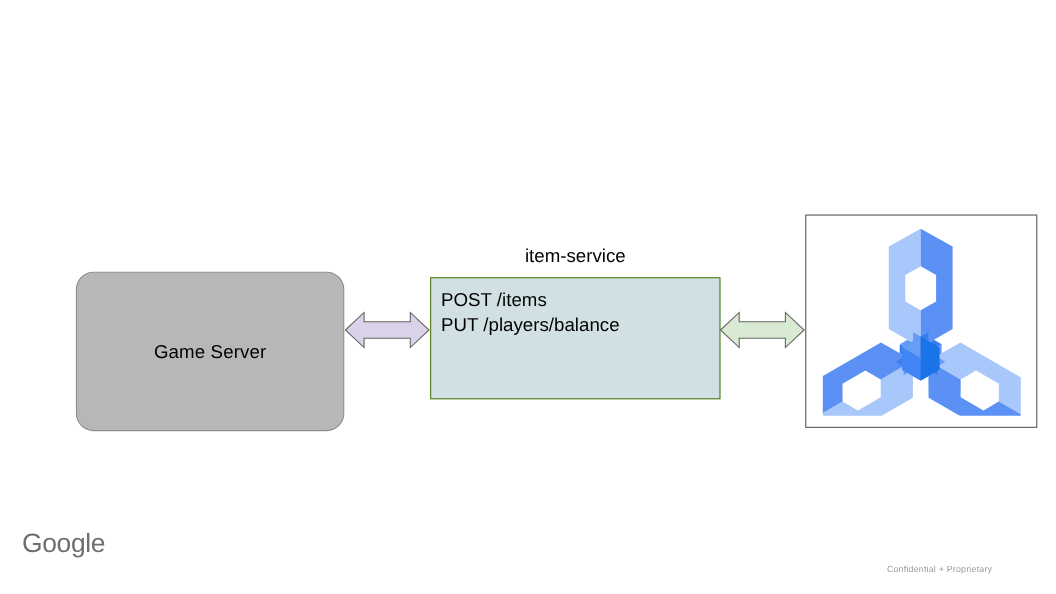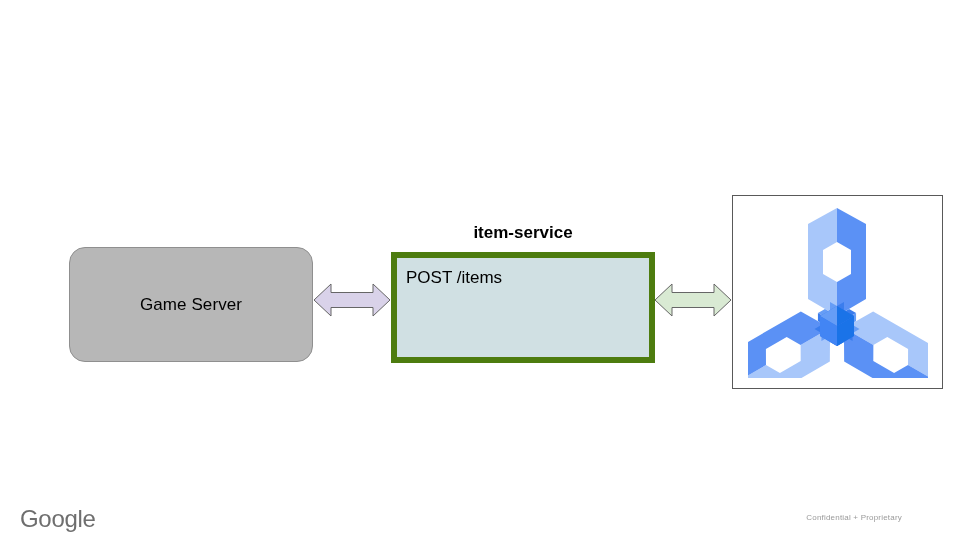--- a/index.html
+++ b/index.html
@@ -23,21 +23,21 @@
     height: 540px;
     background: #ffffff;
   }
 
   
   #game-server-box {
     position: absolute;
     left: 69px;
     top: 247px;
     width: 244px;
-    height: 115px;
+    height: 145px;
     background: #b7b7b7;
     border: 1px solid #8f8f8f;
     border-radius: 16px;
     box-sizing: border-box;
     display: flex;
     align-items: center;
     justify-content: center;
   }
   #game-server-box .label {
     font-size: 17px;
@@ -46,33 +46,33 @@
   }
 
   
   #item-service-title {
     position: absolute;
     left: 391px;
     top: 223px;
     width: 264px;
     text-align: center;
     font-size: 17px;
-    font-weight: bold;
+    font-weight: normal;
     color: #000000;
   }
 
   
   #item-service-box {
     position: absolute;
     left: 391px;
     top: 252px;
     width: 264px;
     height: 111px;
     background: #d0e0e3;
-    border: 6px solid #4d7c0f;
+    border: 1px solid #4d7c0f;
     box-sizing: border-box;
     padding: 8px 0 0 9px;
   }
   #item-service-box .endpoint {
     font-size: 17px;
     line-height: 23px;
     color: #000000;
     white-space: nowrap;
   }
 
@@ -102,21 +102,21 @@
     position: absolute;
     left: 50%;
     top: 50%;
     transform: translate(-50%, -50%);
   }
 
   
   #google-wordmark {
     position: absolute;
     left: 20px;
-    top: 505px;
+    top: 481px;
     font-size: 24px;
     color: #6e6e6e;
     letter-spacing: -0.3px;
     font-family: "Liberation Sans", sans-serif;
   }
   #confidential-note {
     position: absolute;
     right: 58px;
     top: 513px;
     font-size: 8px;
@@ -136,20 +136,21 @@
   <div class="double-arrow" id="arrow-left">
     <svg width="78" height="34" viewBox="0 0 78 34">
       <polygon points="1,17 18,1 18,9.5 60,9.5 60,1 77,17 60,33 60,24.5 18,24.5 18,33" fill="#d9d2e9" stroke="#666666" stroke-width="1" stroke-linejoin="miter"></polygon>
     </svg>
   </div>
 
   <div id="item-service-title">item-service</div>
 
   <div id="item-service-box">
     <div class="endpoint">POST /items</div>
+    <div class="endpoint">PUT /players/balance</div>
   </div>
 
   <div class="double-arrow" id="arrow-right">
     <svg width="78" height="34" viewBox="0 0 78 34">
       <polygon points="1,17 18,1 18,9.5 60,9.5 60,1 77,17 60,33 60,24.5 18,24.5 18,33" fill="#d9ead3" stroke="#666666" stroke-width="1" stroke-linejoin="miter"></polygon>
     </svg>
   </div>
 
   <div id="logo-frame">
     <svg width="180" height="172" viewBox="0 0 180 172">

